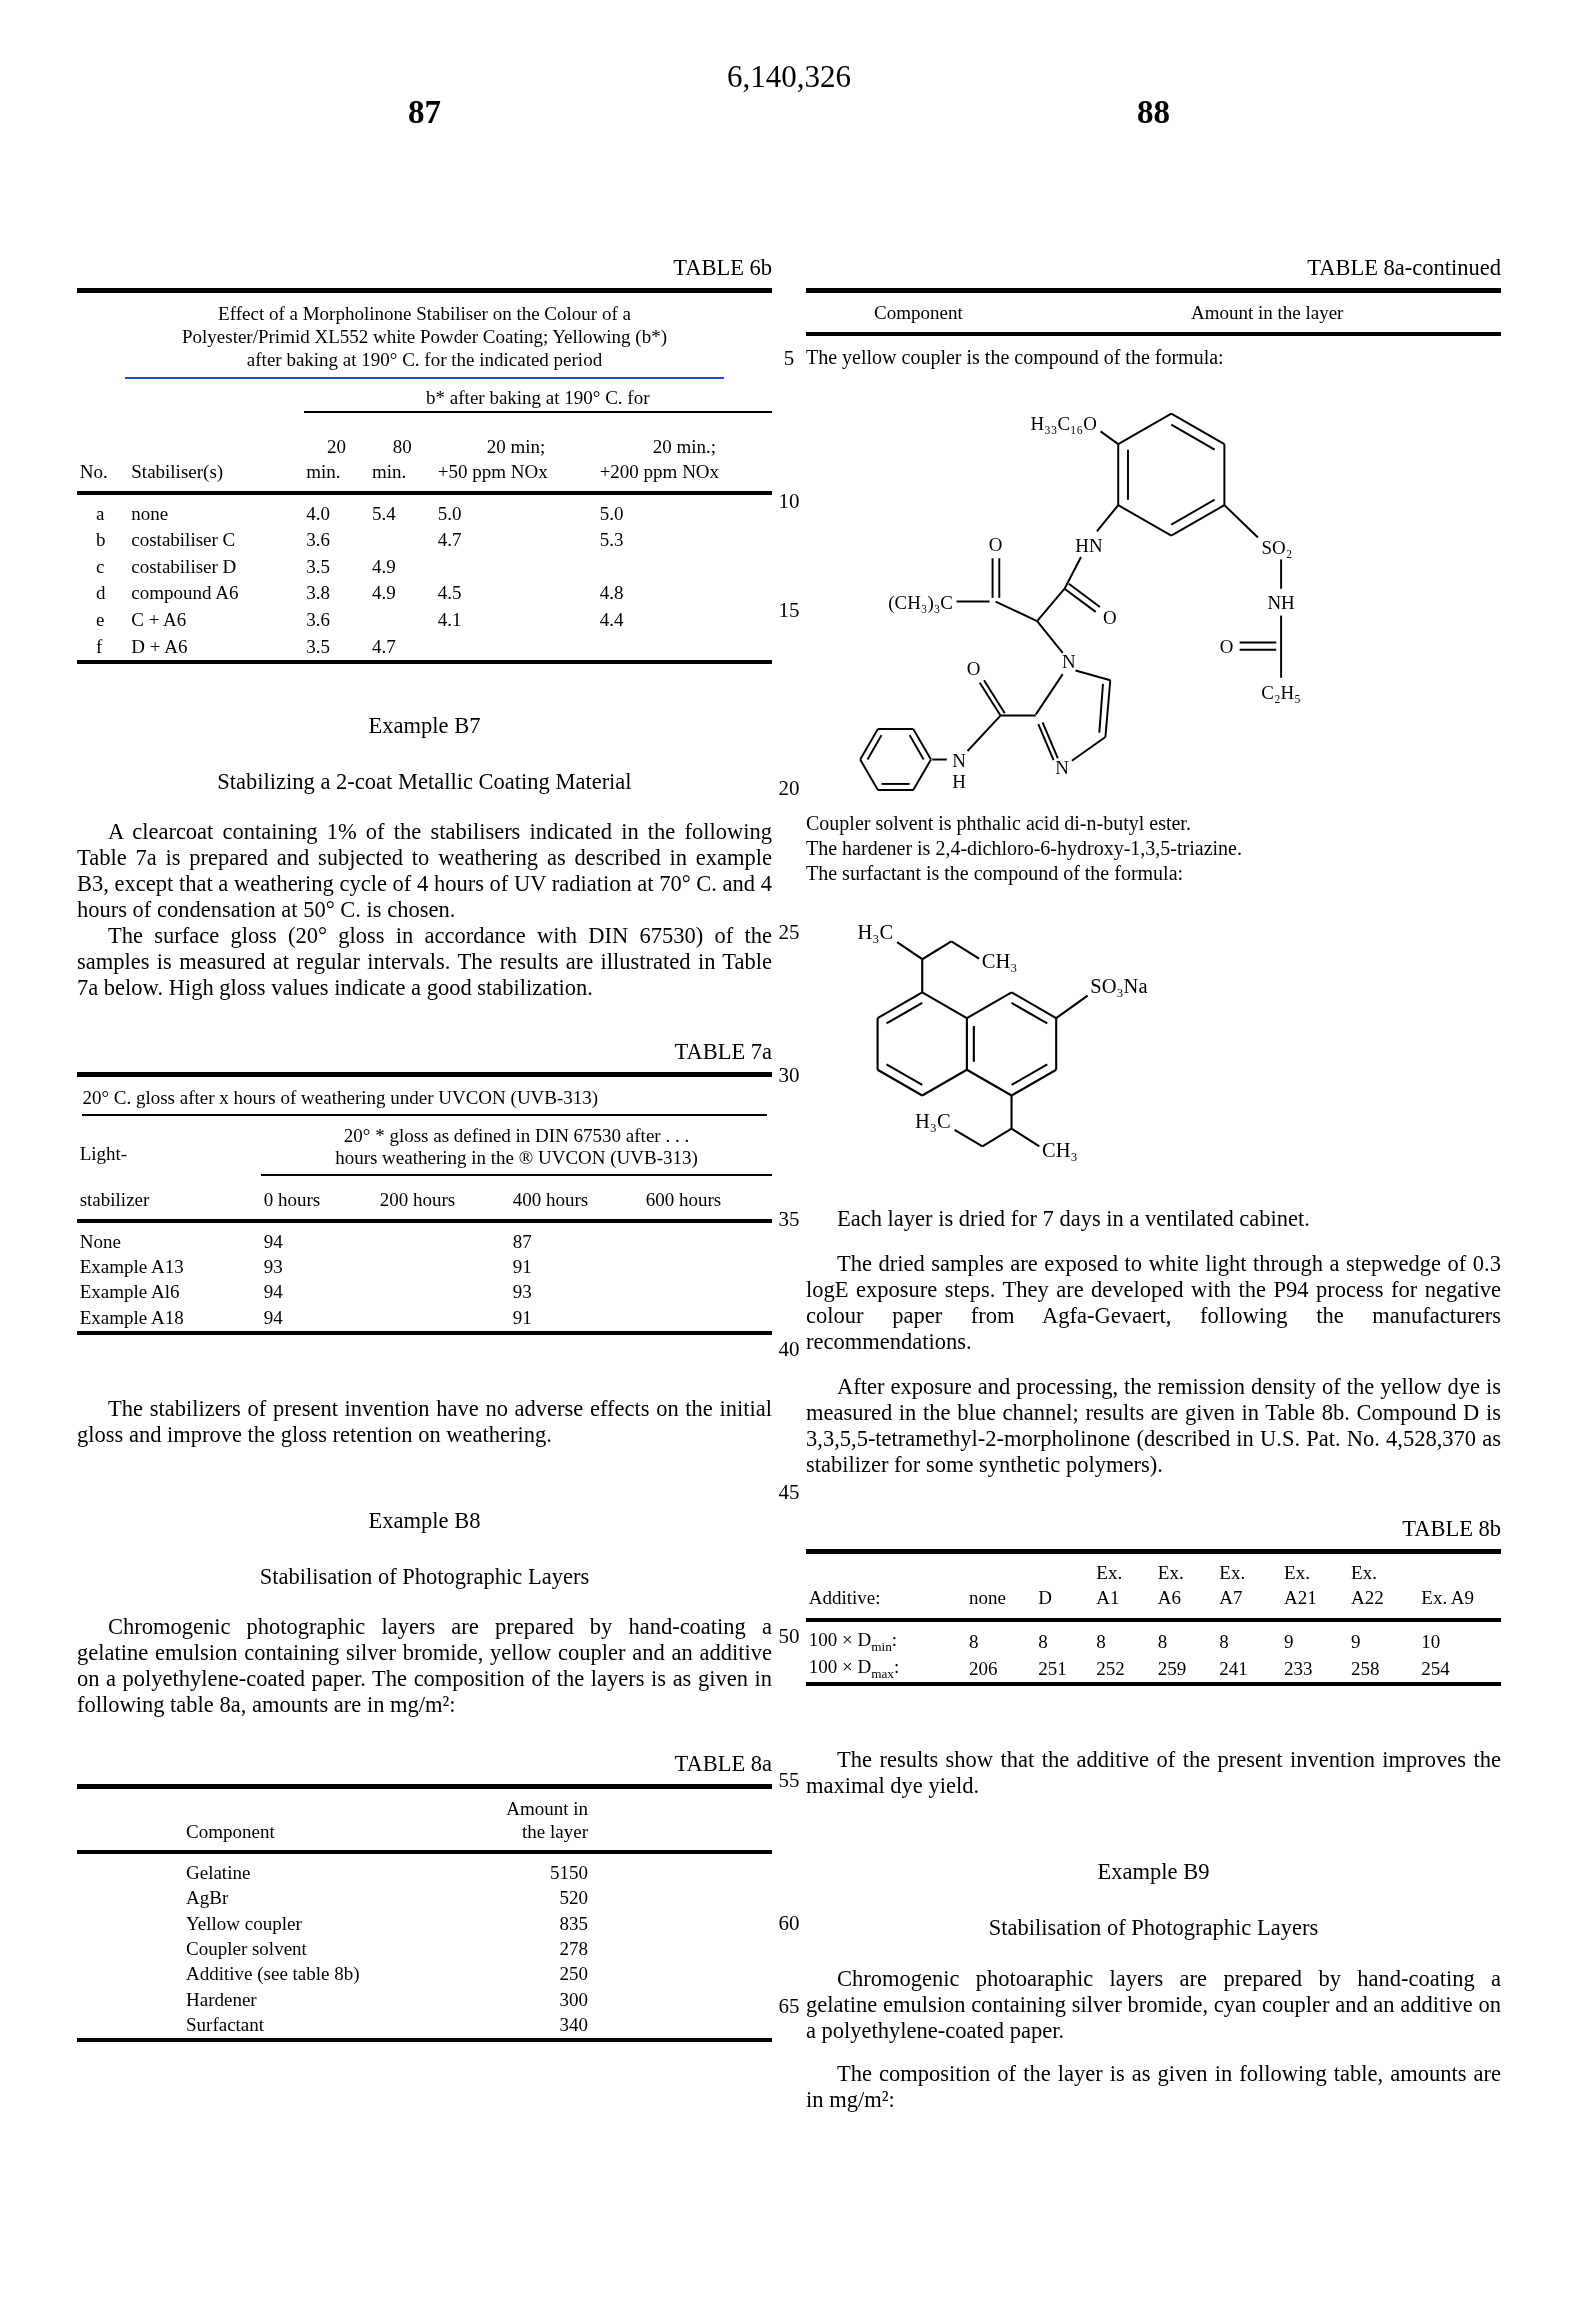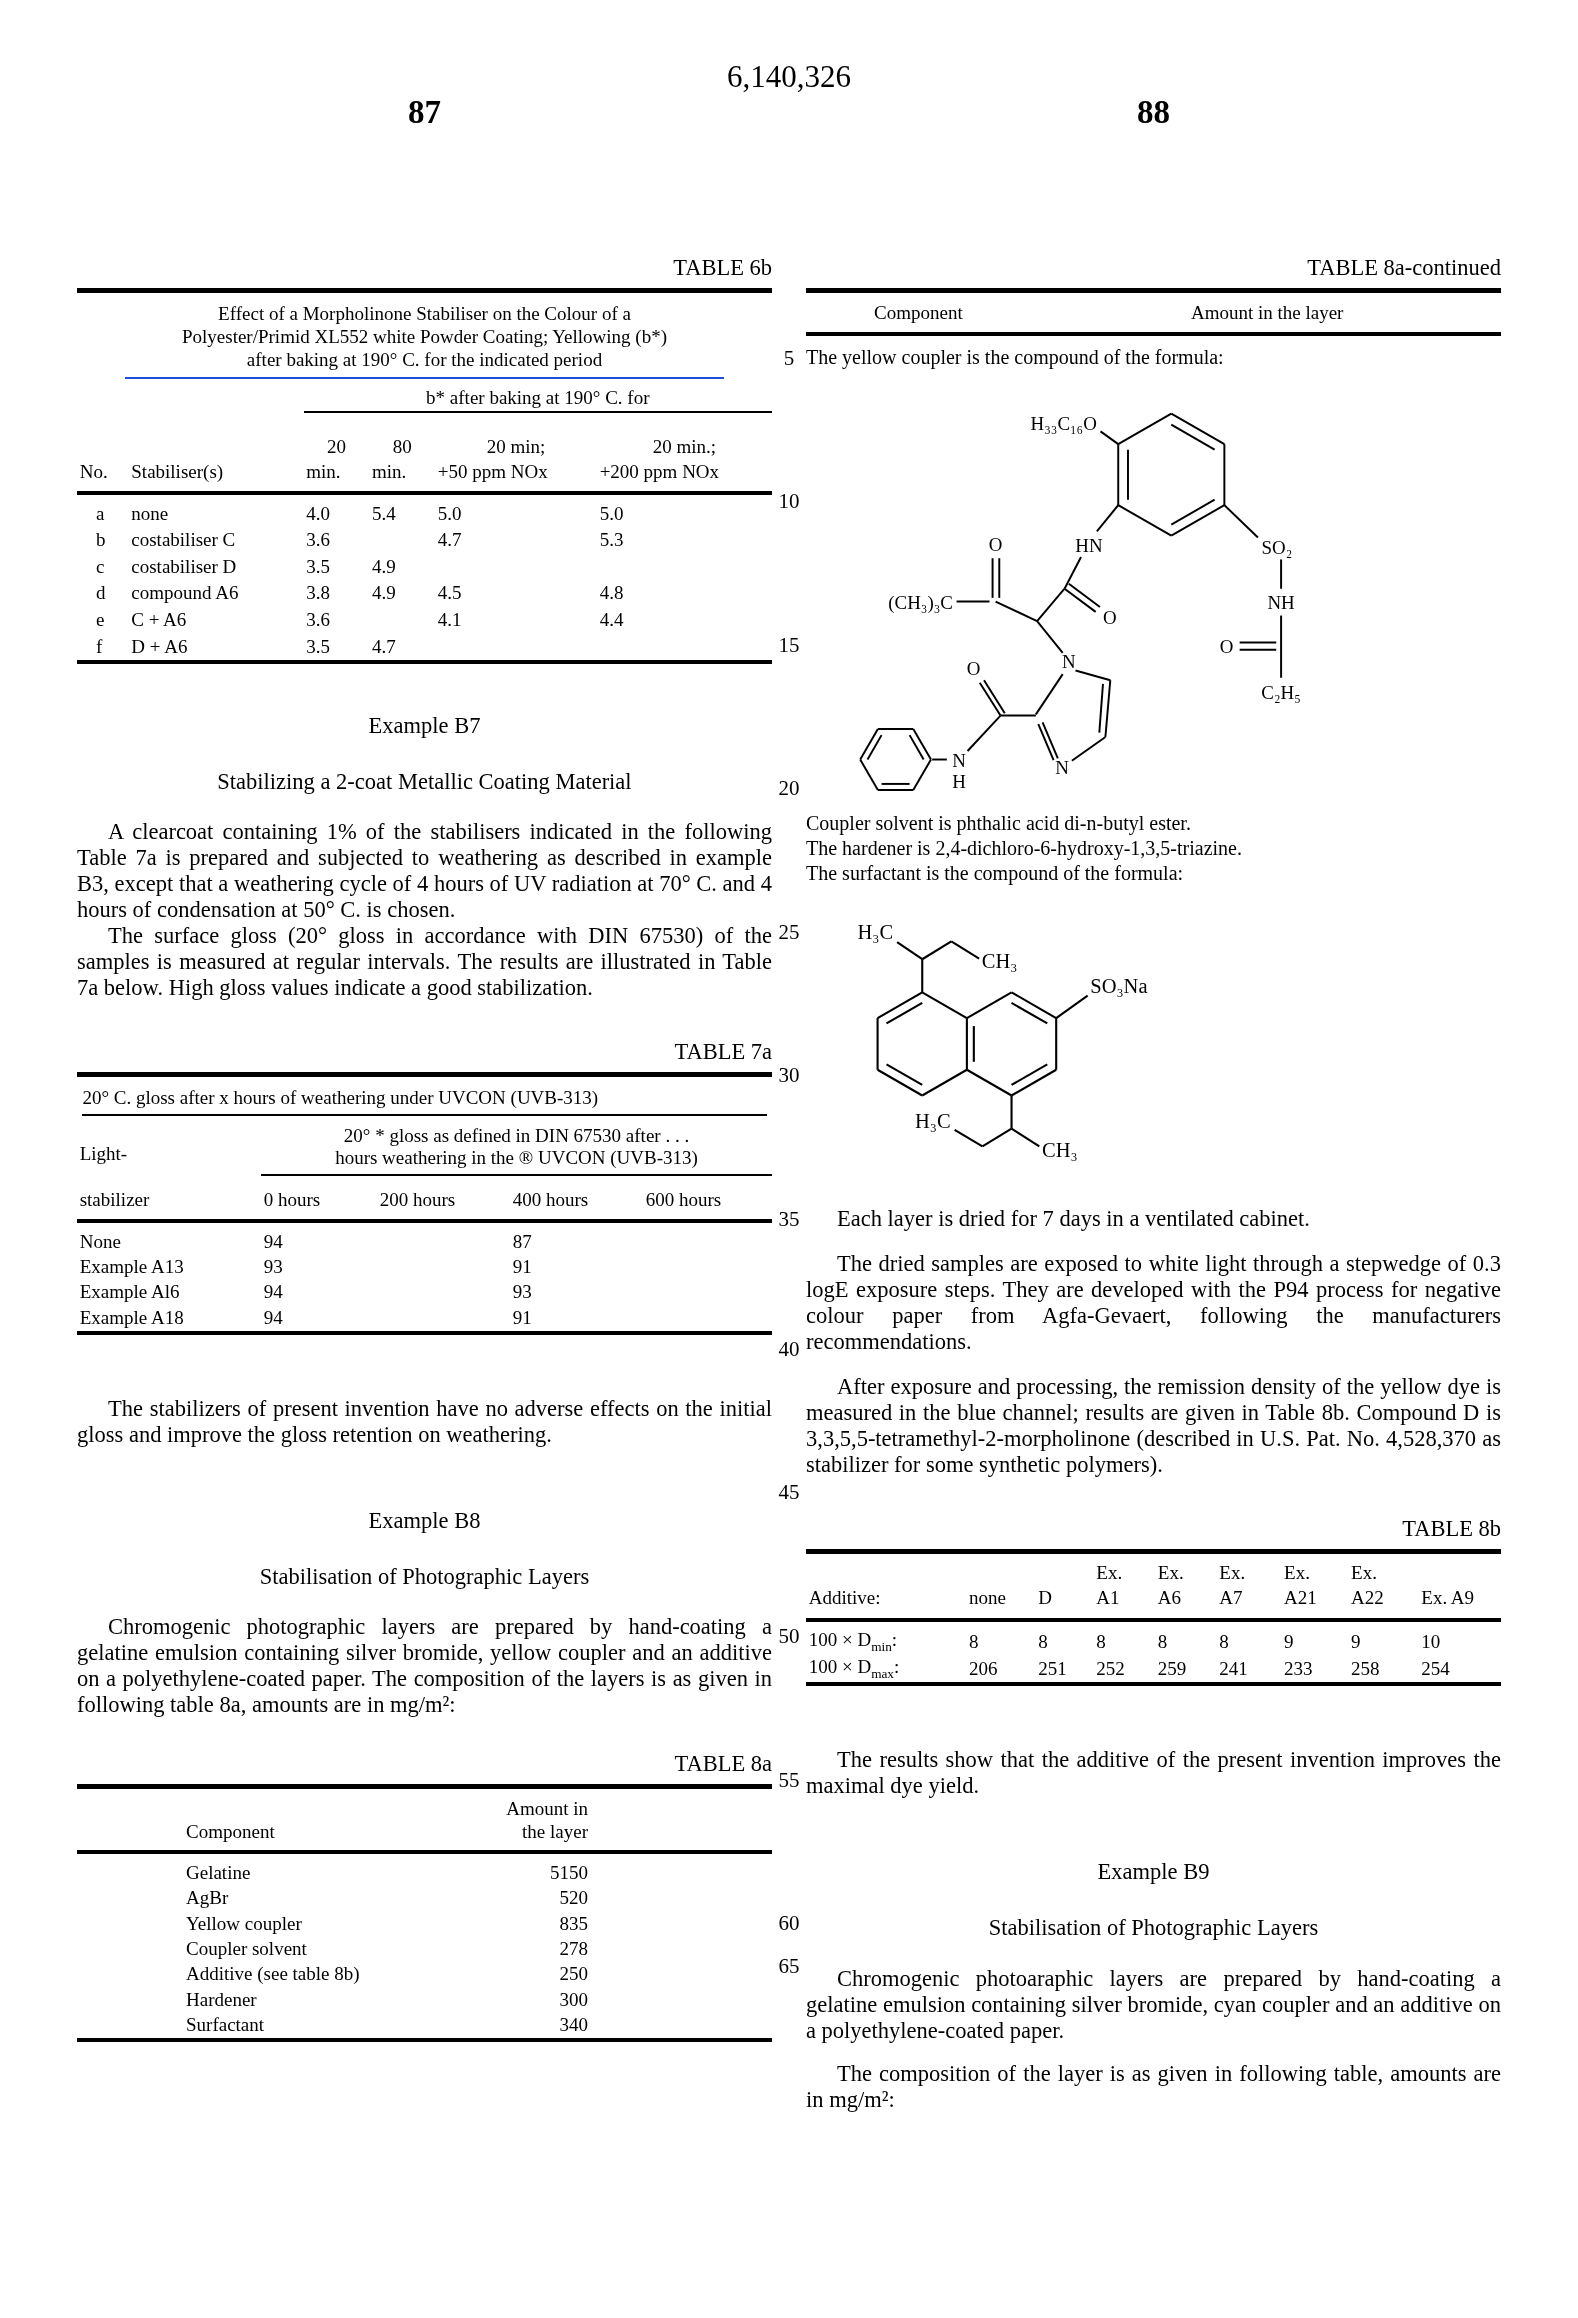--- a/index.html
+++ b/index.html
@@ -73,31 +73,31 @@
 
 <div class="page">
 
   <div class="patent-number">6,140,326</div>
   <div class="pageno pageno-left">87</div>
   <div class="pageno pageno-right">88</div>
 
   <div>
     <div class="gutter-num" style="top:346px">5</div>
     <div class="gutter-num" style="top:489px">10</div>
-    <div class="gutter-num" style="top:633px">15</div>
+    <div class="gutter-num" style="top:598px">15</div>
     <div class="gutter-num" style="top:776px">20</div>
     <div class="gutter-num" style="top:920px">25</div>
     <div class="gutter-num" style="top:1063px">30</div>
     <div class="gutter-num" style="top:1207px">35</div>
     <div class="gutter-num" style="top:1337px">40</div>
     <div class="gutter-num" style="top:1480px">45</div>
     <div class="gutter-num" style="top:1624px">50</div>
     <div class="gutter-num" style="top:1768px">55</div>
     <div class="gutter-num" style="top:1911px">60</div>
-    <div class="gutter-num" style="top:1954px">65</div>
+    <div class="gutter-num" style="top:1994px">65</div>
   </div>
 
   <div class="col col-left">
 
     <div>
       <div class="tbl-title">TABLE 6b</div>
       <div class="hr-thick"></div>
       <div class="t6b-caption">
         <div>Effect of a Morpholinone Stabiliser on the Colour of a</div>
         <div>Polyester/Primid XL552 white Powder Coating; Yellowing (b*)</div>

